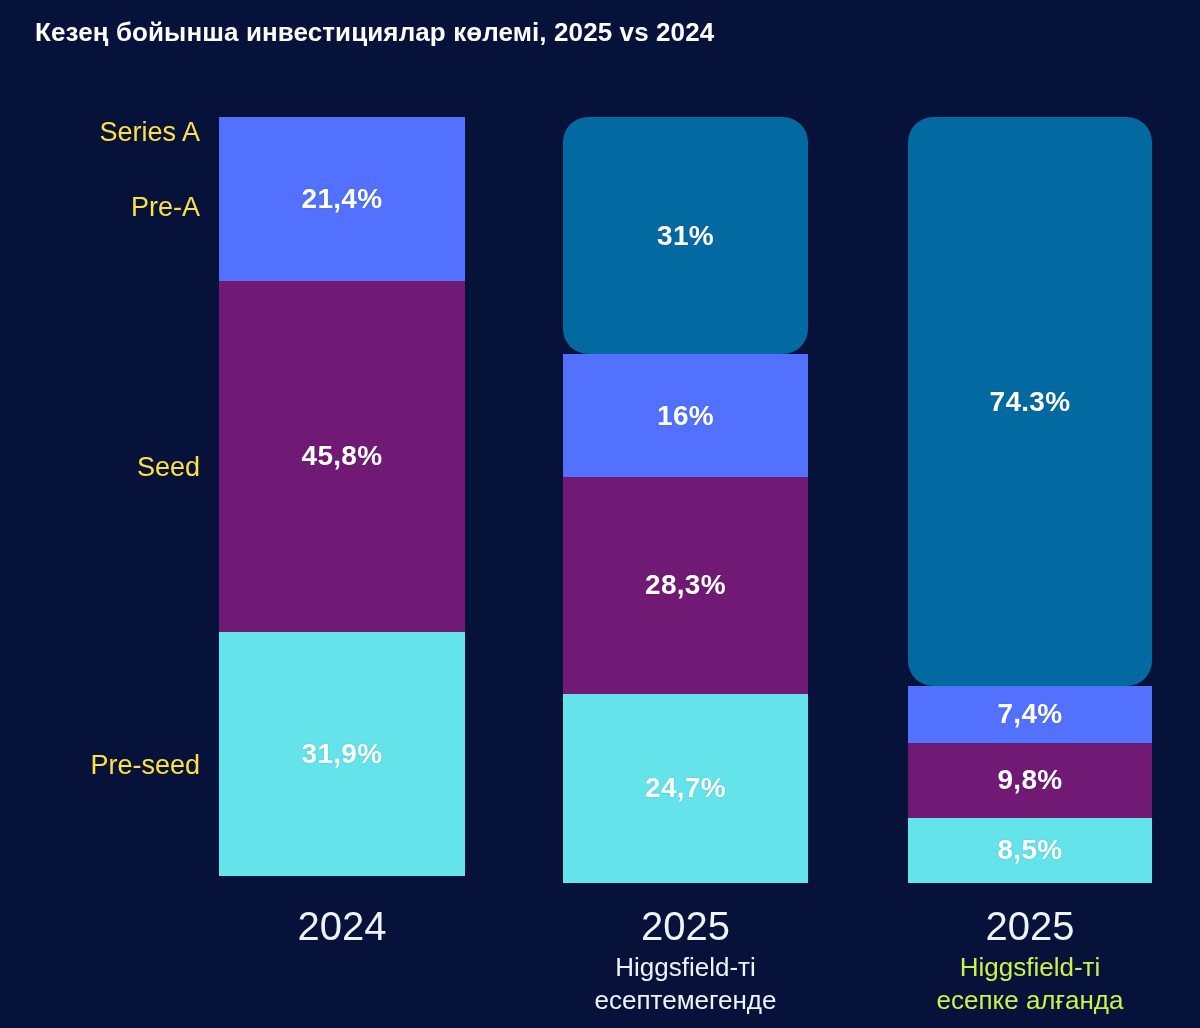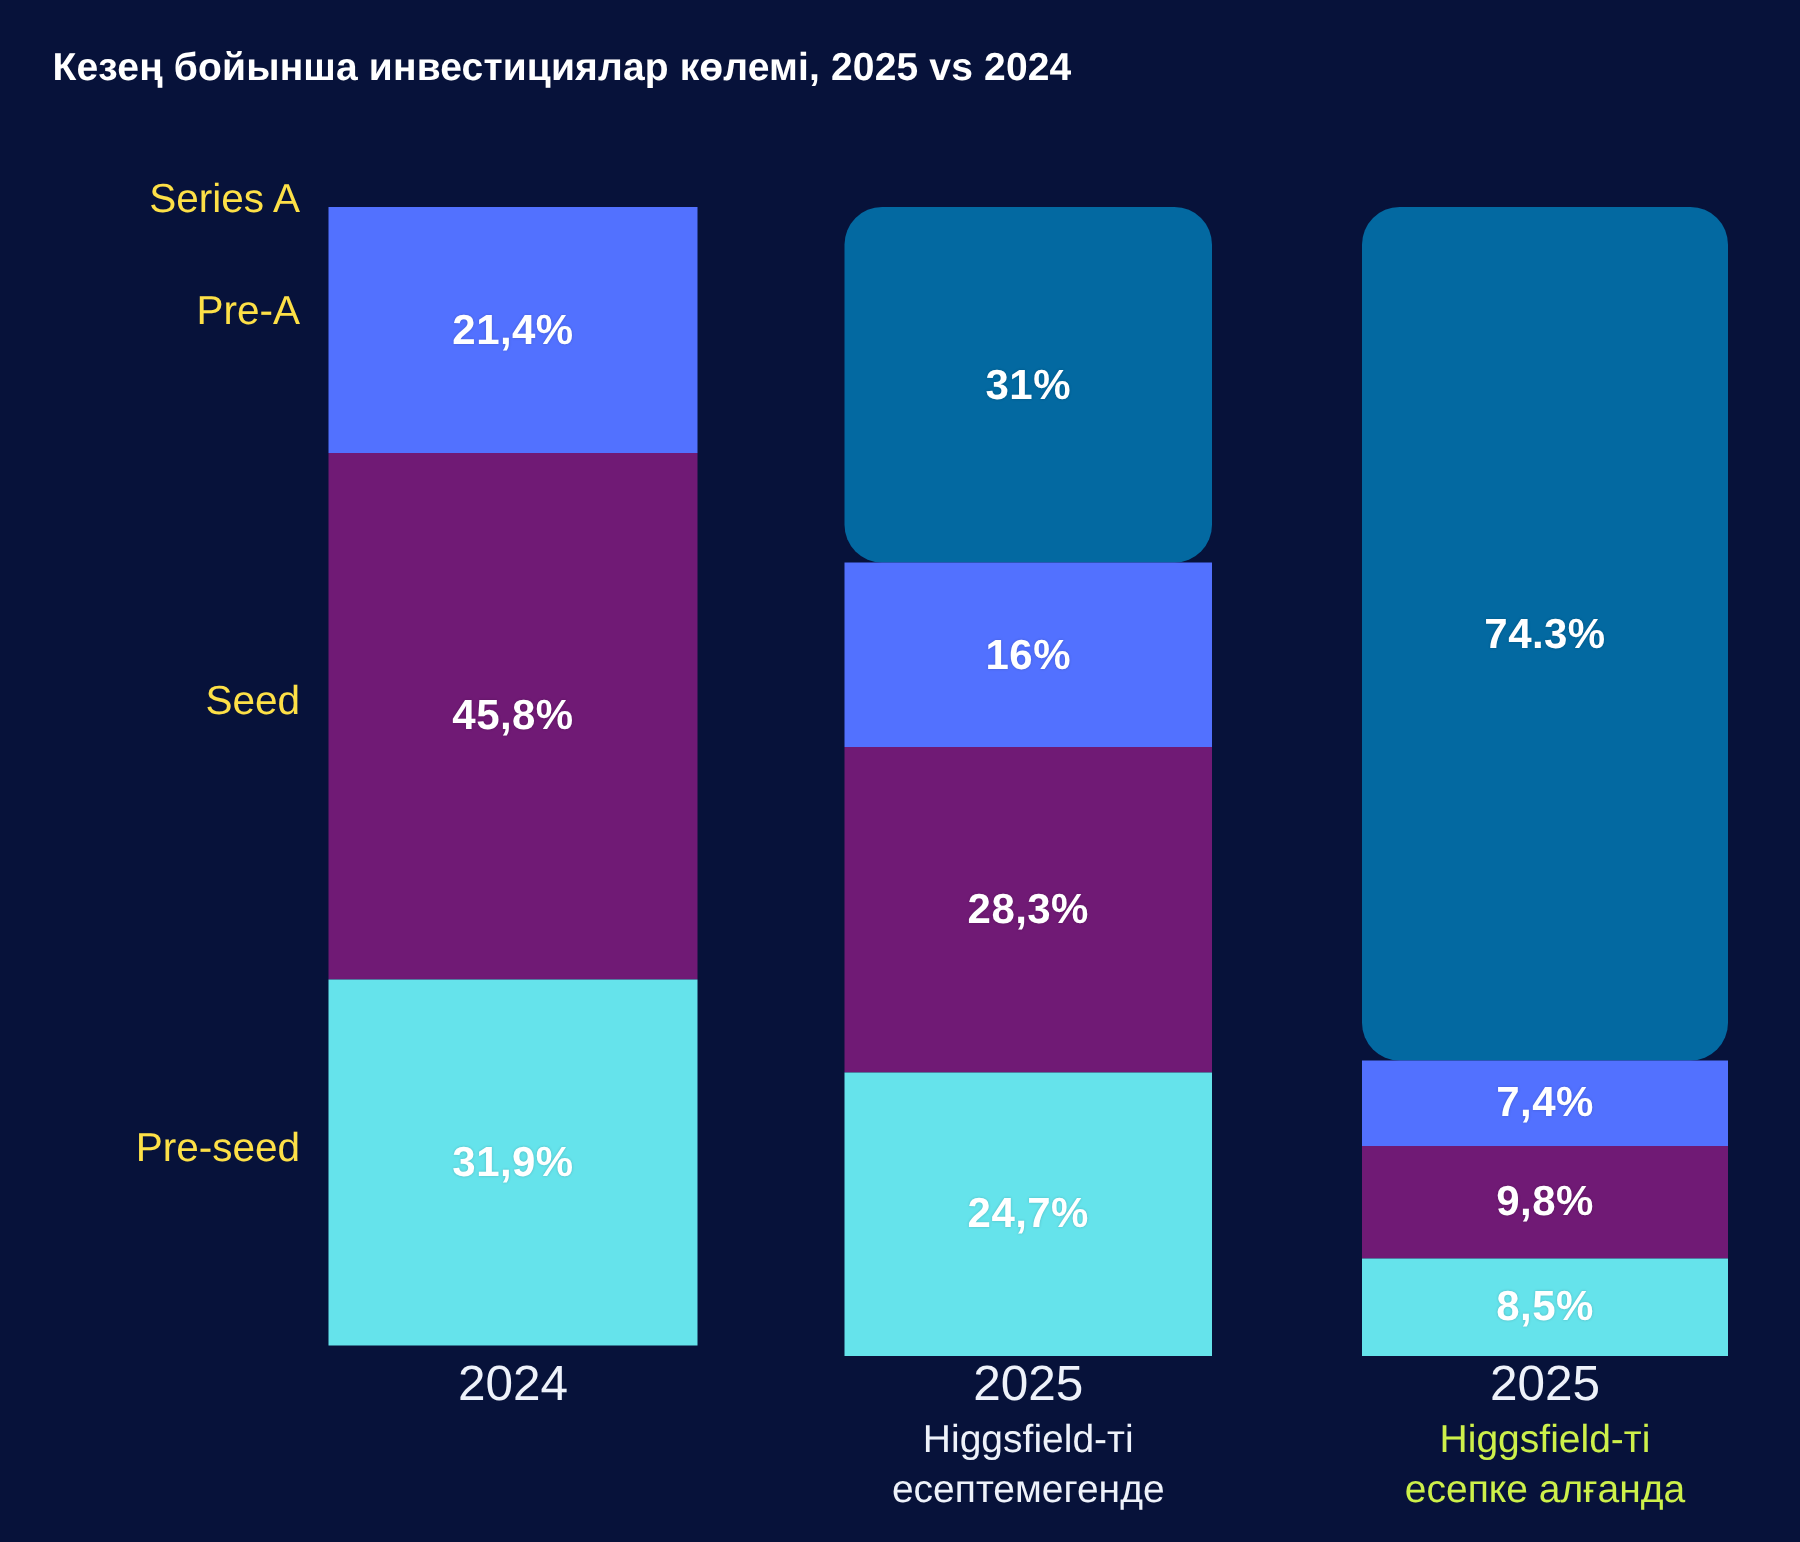--- a/index.html
+++ b/index.html
@@ -21,21 +21,20 @@
   
   #chart-title {
     position: absolute;
     left: 35px;
     top: 17px;
     font-size: 26px;
     font-weight: bold;
     color: #ffffff;
     letter-spacing: 0.1px;
     white-space: nowrap;
-    margin-top: 12px;
   }
 
   
   .stage-label {
     position: absolute;
     right: 1000px;            
     color: #fde047;
     font-size: 27px;
     font-weight: normal;
     text-align: right;
@@ -44,21 +43,21 @@
   }
   #stage-label-series-a { left: 0px;  width: 200px; top: 119px; }
   #stage-label-pre-a    { left: 0px;  width: 200px; top: 194px; }
   #stage-label-seed     { left: 0px;  width: 200px; top: 454px; }
   #stage-label-pre-seed { left: 0px;  width: 200px; top: 752px; }
 
   
   #plot {
     position: absolute;
     left: 0;
-    top: 138px;
+    top: 117px;
     width: 1200px;
     height: 766px;
   }
 
   .bar {
     position: absolute;
     top: 0;
     height: 766px;
     display: flex;
     flex-direction: column;
@@ -97,21 +96,21 @@
     line-height: 1.18;
     white-space: nowrap;
   }
   #xlabel-2024      { left: 219px; width: 246px; top: 903px; }
   #xlabel-2025-excl { left: 553px; width: 265px; top: 903px; }
   #xlabel-2025-incl { left: 898px; width: 264px; top: 903px; }
 
   .xlabel-year {
     display: block;
     color: #eef2fa;
-    font-size: 33px;
+    font-size: 40px;
     font-weight: normal;
   }
   .xlabel-note {
     display: block;
     color: #eef2fa;
     font-size: 26px;
     font-weight: normal;
     margin-top: 2px;
   }
   .xlabel-note.accent {

